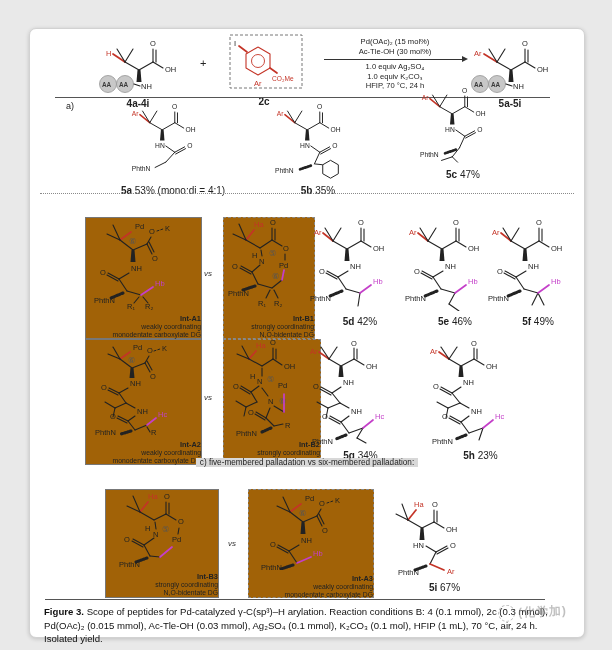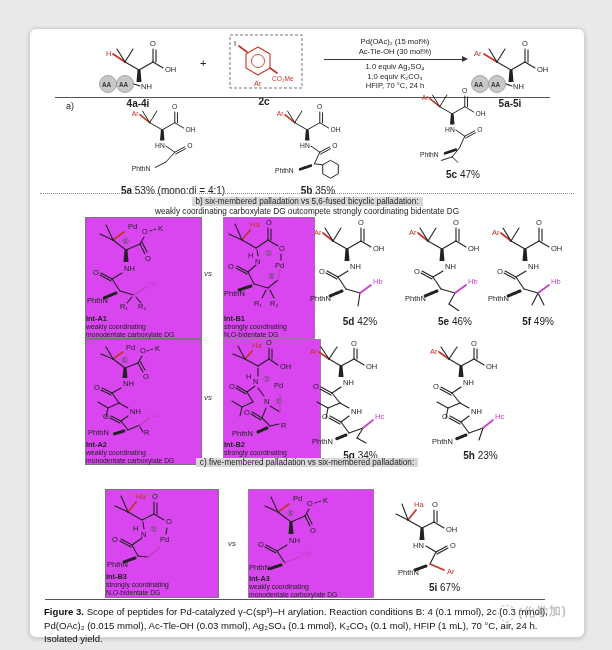--- a/index.html
+++ b/index.html
@@ -9,21 +9,21 @@
         border:1px solid #d2d2d2;border-radius:7px;box-shadow:0 1px 4px rgba(0,0,0,.18);}
   .wrap{position:absolute;text-align:center;}
   .lbl{font-size:10px;color:#222;margin-top:1px;white-space:nowrap;}
   .lbl b{font-weight:bold;}
   .rule{position:absolute;height:0;border-top:1.6px solid #555;}
   .dotted{position:absolute;height:0;border-top:1.6px dotted #8a8a8a;}
   .seclab{position:absolute;font-size:9px;color:#222;}
   .hdr{position:absolute;width:100%;text-align:center;font-size:8.2px;color:#222;line-height:10px;}
   .hdr .chip{background:#d8d8d8;padding:0 4px;}
   .vs{position:absolute;font-size:8px;font-style:italic;color:#333;}
-  .ibox{position:absolute;border:1.2px solid #777;text-align:left;background:#d946ef;}
+  .ibox{position:absolute;border:1.2px solid #777;text-align:right;background:#a16207;}
   .ibox.dash{border:1.2px dashed #888;}
   .ibox .iname{font-size:7.4px;font-weight:bold;color:#222;line-height:9px;}
   .ibox .idesc{font-size:6.8px;color:#222;line-height:8.2px;}
   
   .cond{position:absolute;width:146px;text-align:center;font-size:7.6px;color:#222;line-height:9.6px;}
   .cond .arrow{position:relative;border-top:1.3px solid #333;margin:3px 2px 2px 2px;}
   .cond .arrow i{position:absolute;right:-2px;top:-4px;width:0;height:0;border-left:6px solid #333;
                  border-top:3px solid transparent;border-bottom:3px solid transparent;}
   .plus{position:absolute;font-size:11px;color:#222;}
   
@@ -211,22 +211,21 @@
       <line x1="66" y1="68" x2="58" y2="78"></line>
         <line x1="58" y1="78" x2="46" y2="82"></line>
         <line x1="58" y1="78" x2="64" y2="84"></line>
     </svg>
     <div class="lbl"><b>5c</b> <span>47%</span></div>
   </div>
 
   <div class="dotted" style="left:10px;top:164px;width:534px;"></div>
 
   <div class="hdr" style="top:168px;">
-    <span class="chip">b) six-membered palladation vs 5,6-fused bicyclic palladation:</span><br>
-    <span>weakly coordinating carboxylate DG outcompete strongly coordinating bidentate DG</span>
+    <br>
   </div>
 
   <div class="ibox" style="left:55px;top:188px;width:115px;height:120px;">
     <svg width="108" height="92" viewBox="0 0 108 92">
       <text x="42" y="11">Pd</text>
       <line class="rd" x1="27" y1="22" x2="38" y2="14"></line>
       <line x1="27" y1="22" x2="14" y2="16"></line>
         <line x1="27" y1="22" x2="20" y2="7"></line>
       <line x1="27" y1="22" x2="40" y2="32"></line>
       <text class="gy" x="36" y="26">⑥</text>

